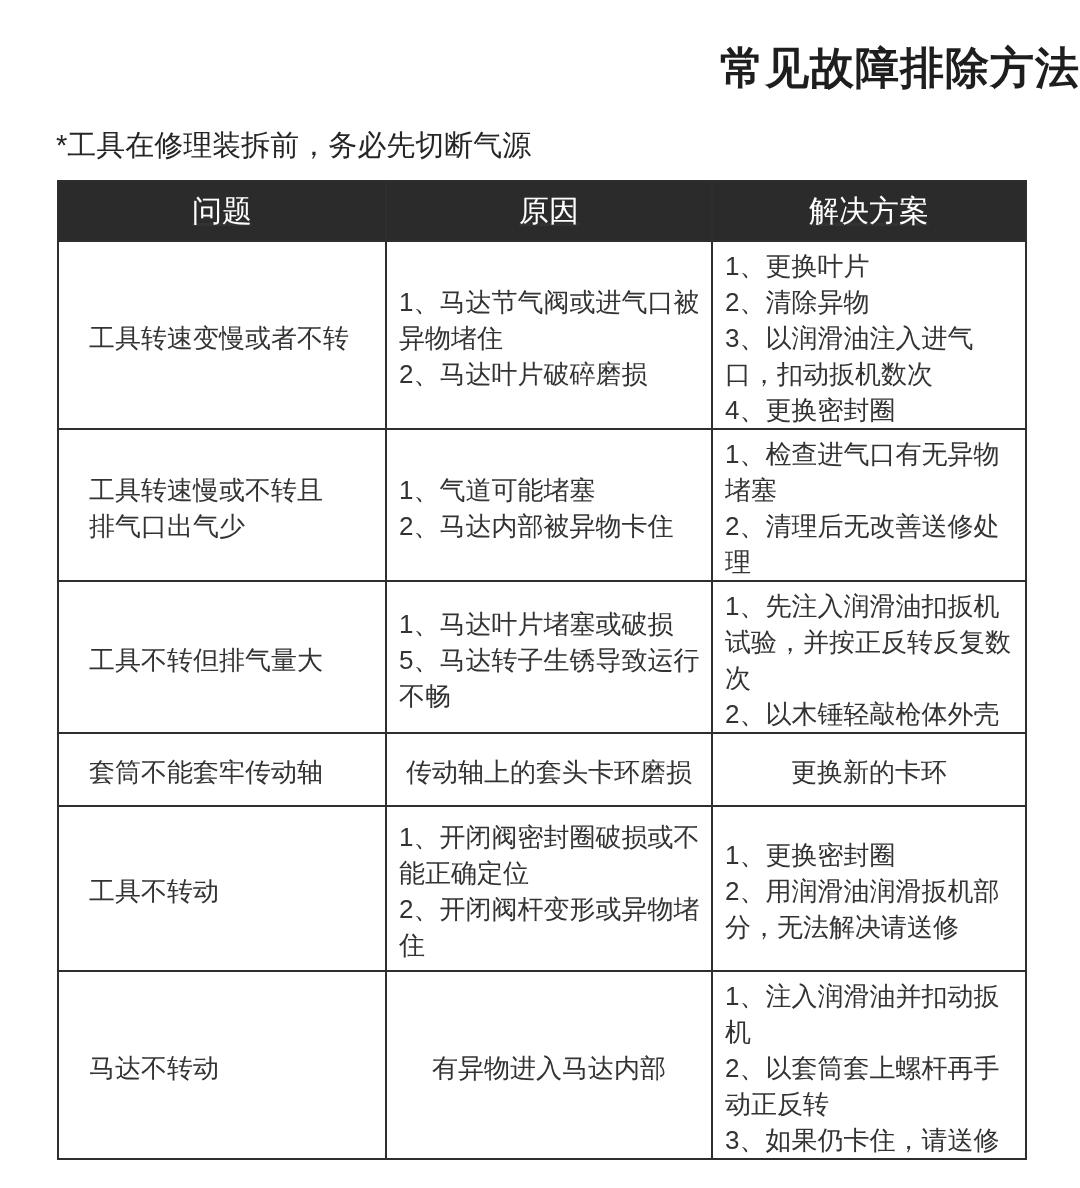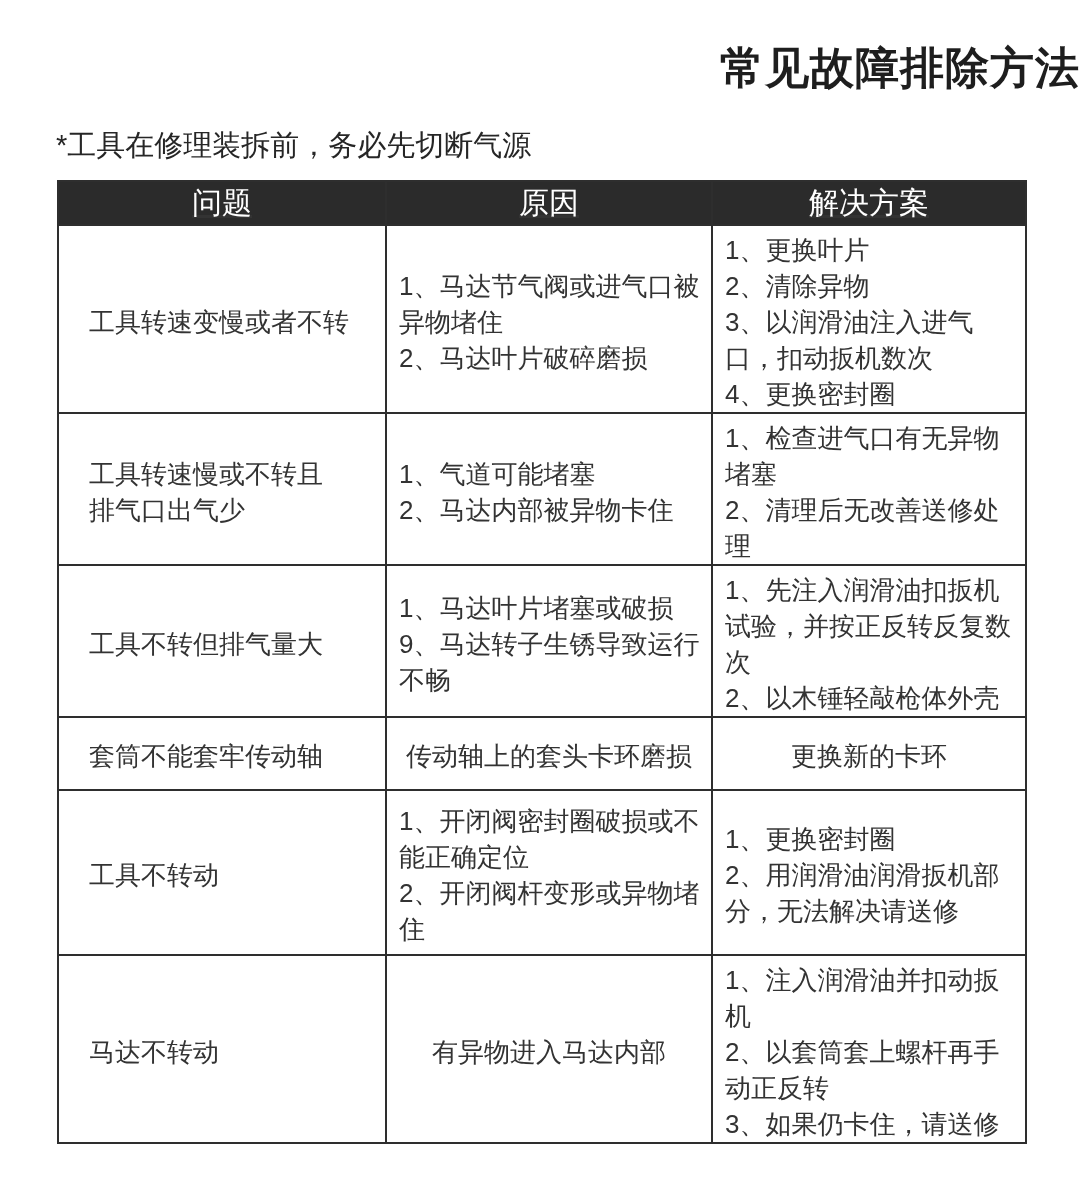--- a/index.html
+++ b/index.html
@@ -40,21 +40,21 @@
   }
   col.c1{width:328px;}
   col.c2{width:326px;}
   col.c3{width:314px;}
   th,td{
     border:2px solid var(--border);
     vertical-align:middle;
     font-size:26px;
     line-height:36px;
   }
-  thead tr{height:44px;text-decoration:underline;}
+  thead tr{height:60px;text-decoration:underline;}
   thead th{
     background:var(--header-bg);
     color:var(--header-text);
     font-weight:400;
     font-size:30px;
     text-align:center;
   }
   tbody tr:nth-child(1){height:181px;}
   tbody tr:nth-child(2){height:125px;}
   tbody tr:nth-child(3){height:150px;}
@@ -122,21 +122,21 @@
           </td>
           <td class="solution">
             <div>1、检查进气口有无异物堵塞</div>
             <div>2、清理后无改善送修处理</div>
           </td>
         </tr>
         <tr>
           <td class="problem">工具不转但排气量大</td>
           <td class="cause">
             <div>1、马达叶片堵塞或破损</div>
-            <div>9、马达转子生锈导致运行不畅</div>
+            <div>5、马达转子生锈导致运行不畅</div>
           </td>
           <td class="solution">
             <div>1、先注入润滑油扣扳机试验，并按正反转反复数次</div>
             <div>2、以木锤轻敲枪体外壳</div>
           </td>
         </tr>
         <tr>
           <td class="problem">套筒不能套牢传动轴</td>
           <td class="cause center">
             <div>传动轴上的套头卡环磨损</div>

